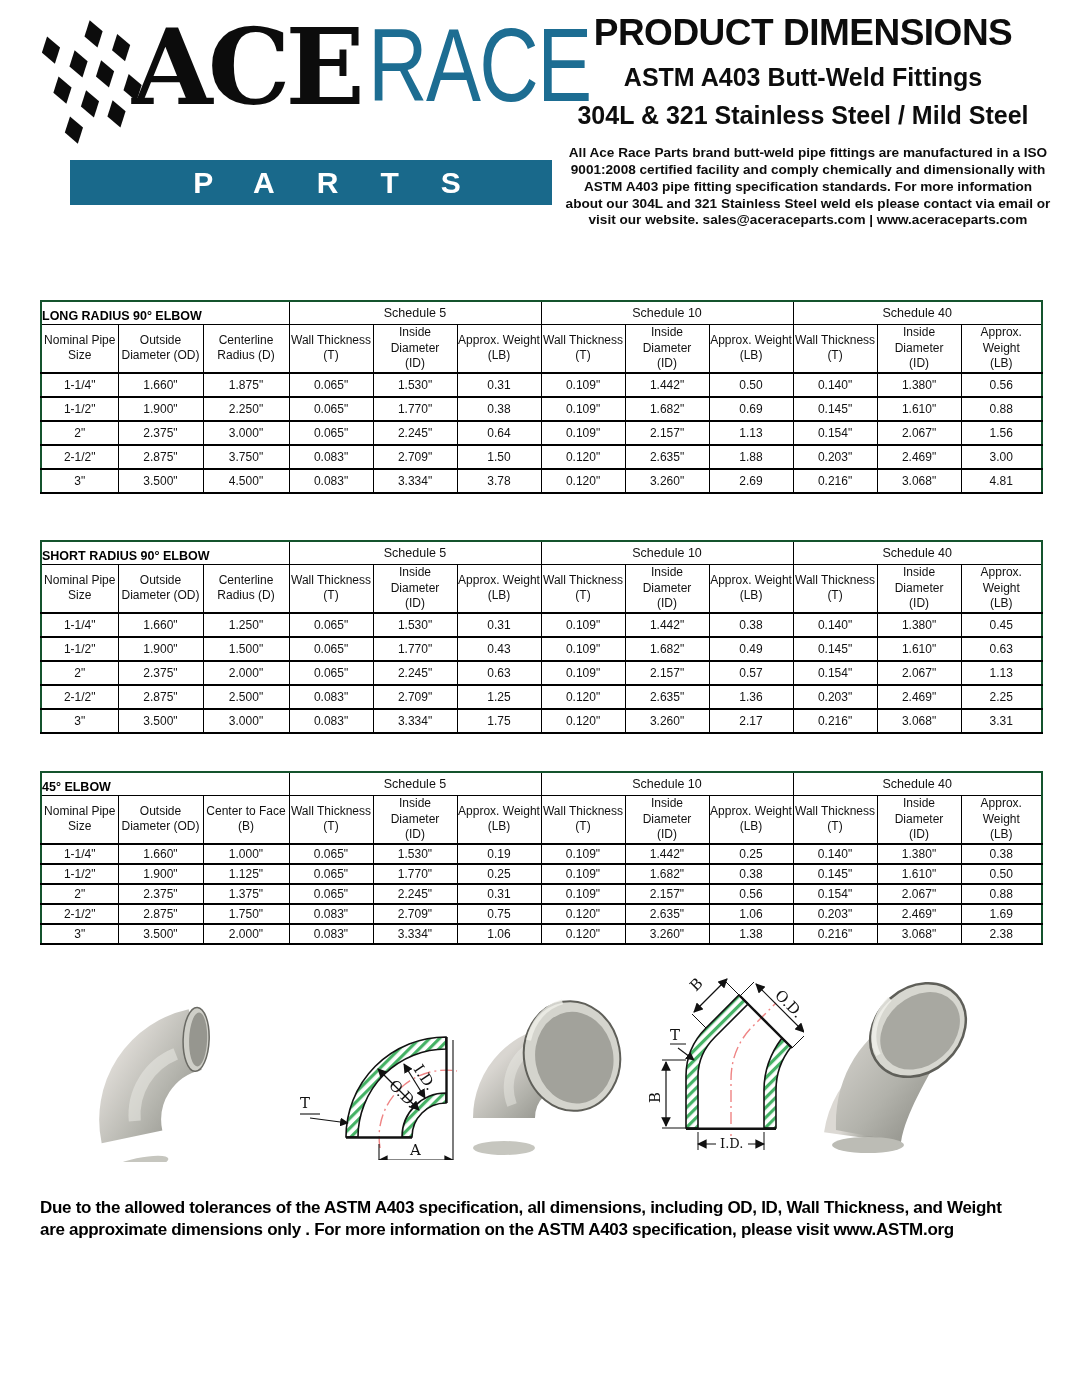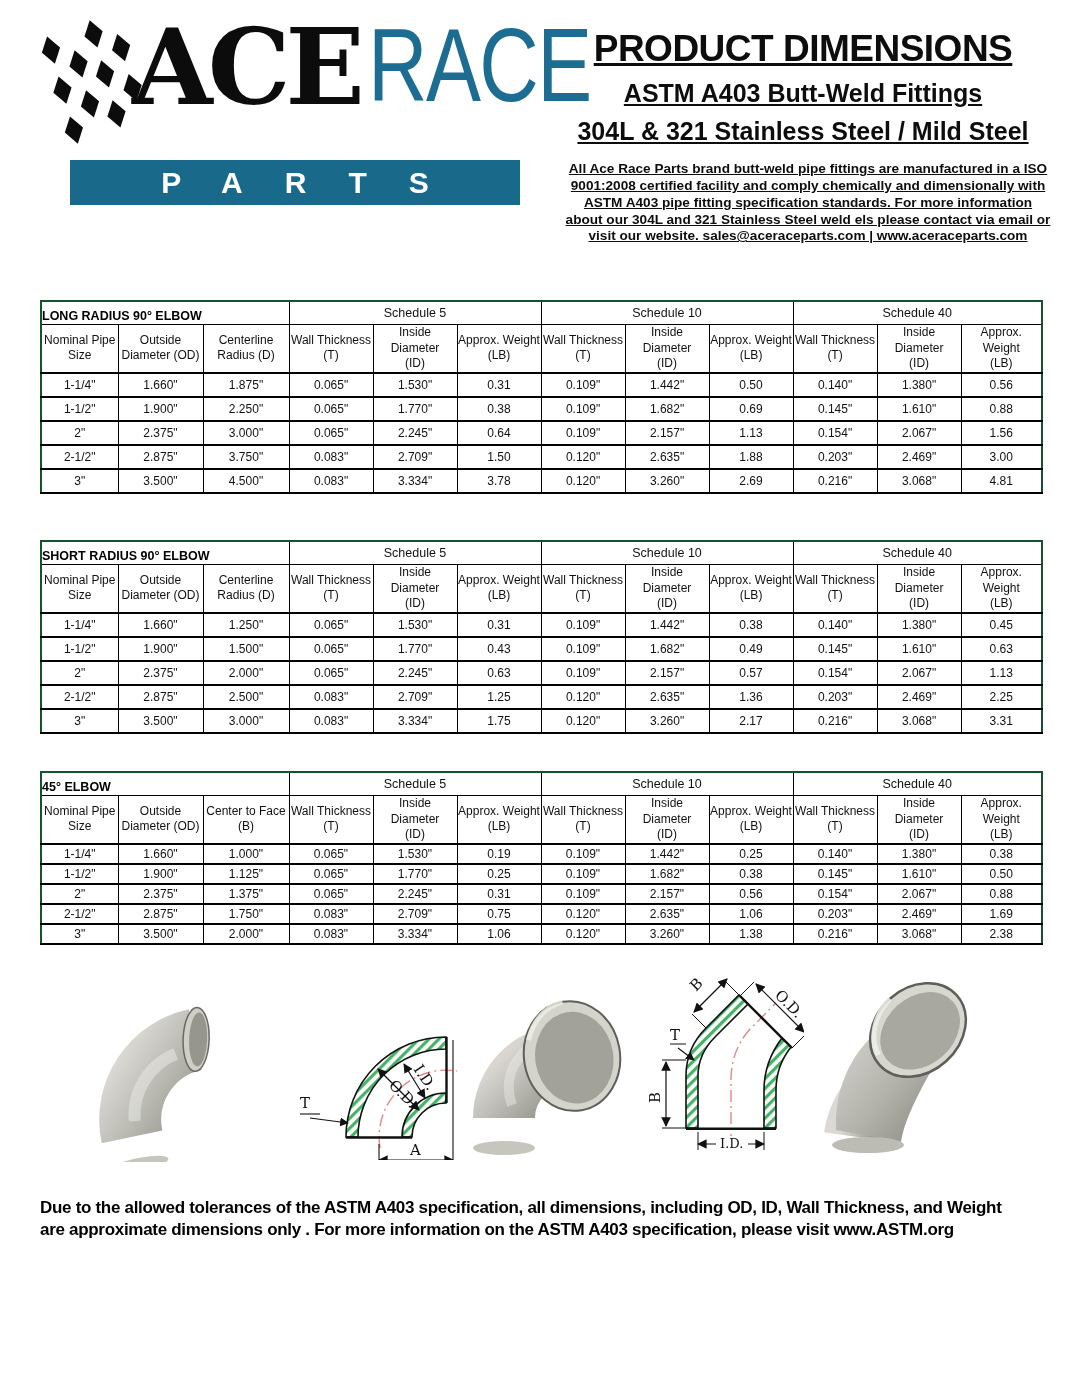--- a/index.html
+++ b/index.html
@@ -9,23 +9,23 @@
   
   .logo-row{position:absolute;left:42px;top:16px;display:flex;height:140px;}
   .flag{width:104px;height:128px;margin-right:-14px;}
   .ace{font-family:"DejaVu Serif",serif;font-weight:bold;font-size:104px;line-height:1;
        letter-spacing:-5px;color:#0c0c0c;}
   .race{font-family:"Liberation Sans",sans-serif;font-weight:400;font-size:103px;line-height:.98;
         color:#1d6d92;display:inline-block;transform:scaleX(.80);transform-origin:left bottom;
         margin-left:8px;letter-spacing:-2px;}
   .parts-bar{position:absolute;left:70px;top:160px;width:450px;height:45px;background:#19698b;
              color:#fff;display:flex;align-items:center;justify-content:center;
-             font-size:30px;font-weight:bold;letter-spacing:42px;text-indent:42px;}
-
-  .title-block{position:absolute;left:553px;top:28px;width:500px;text-align:center;text-decoration:underline;}
+             font-size:30px;font-weight:bold;letter-spacing:42px;text-indent:42px;padding-left:32px;}
+
+  .title-block{position:absolute;left:553px;top:12px;width:500px;text-align:center;}
   .title-block h1{margin:0;font-size:37px;letter-spacing:-.5px;}
   .title-block h2{margin:9px 0 0;font-size:25px;}
   .title-block h3{margin:9px 0 0;font-size:25px;}
   .intro{margin-top:15px;text-align:center;font-size:13.6px;font-weight:bold;line-height:1.24;
          padding-left:12px;padding-right:2px;}
 
   
   table.dim{position:absolute;left:40px;width:1003px;border-collapse:collapse;table-layout:fixed;
             border:2px solid #14532d;}
   table.dim td,table.dim th{border:1px solid #000;text-align:center;font-size:12px;

